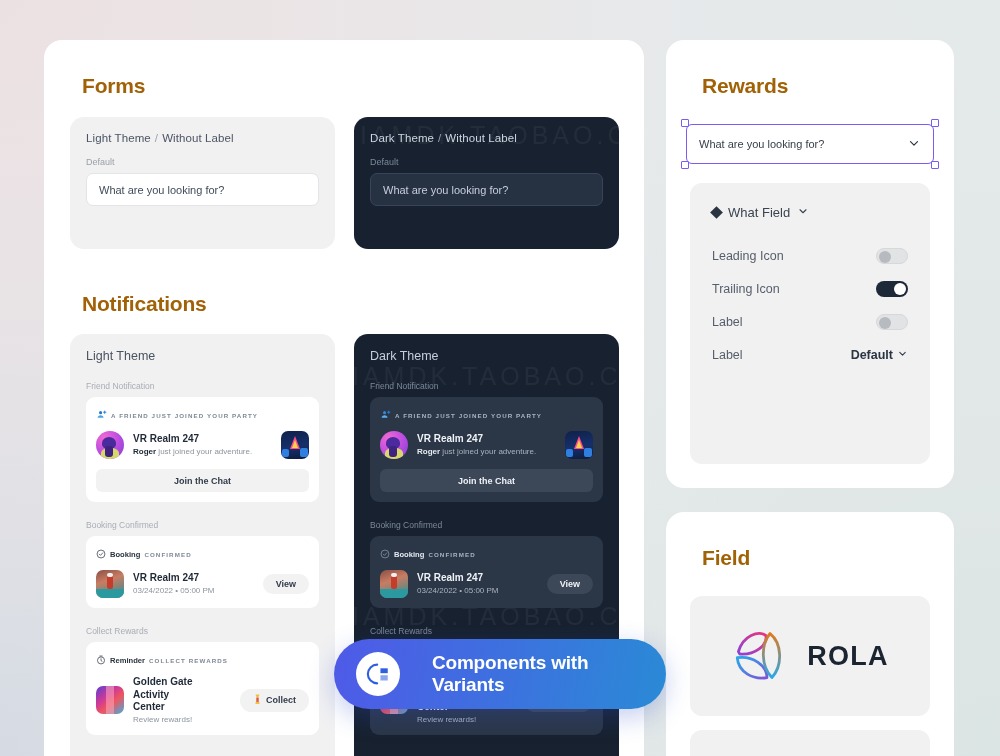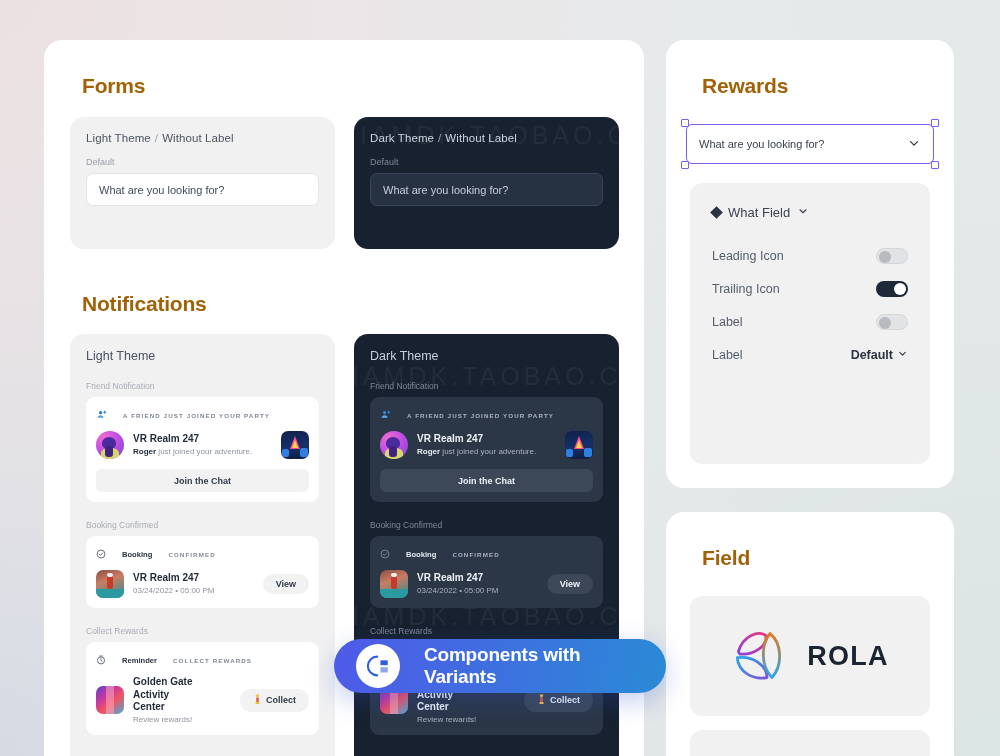--- a/index.html
+++ b/index.html
@@ -82,21 +82,21 @@
   .th-dark  { color:#c6cedb; }
 
   .group-label { font-size: 8.5px; margin-top: 18px; margin-bottom: 6px; }
   .gl-light { color:#a9adb4; }
   .gl-dark  { color:#7d8899; }
 
   .n-card { border-radius: 9px; padding: 9px 10px 10px; }
   .n-light { background:#ffffff; }
   .n-dark  { background:#2b3646; }
 
-  .n-eyebrow { display:flex; align-items:center; gap:16px; margin-bottom: 7px; }
+  .n-eyebrow { display:flex; align-items:center; gap:4px; margin-bottom: 7px; }
   .n-eyebrow .etext {
     font-size: 6.2px; letter-spacing: 1.1px; font-weight: 600;
   }
   .ee-light { color:#7f8894; }
   .ee-dark  { color:#aab4c2; }
 
   .n-row { display:flex; align-items:center; gap:9px; }
   .n-body { flex:1; min-width:0; }
   .n-title { font-size: 10px; font-weight:700; line-height:1.25; }
   .nt-light { color:#1f2937; }
@@ -175,24 +175,24 @@
     display:flex; align-items:center; justify-content:center; gap:14px;
   }
   #logo-box-2 {
     position:absolute; left:690px; top:730px; width:240px; height:50px;
     background:#f1f1f2; border-radius:12px;
   }
   .logo-word { font-size:27px; font-weight:700; color:#1b2431; letter-spacing:1.2px; }
 
   
   #badge {
-    position:absolute; left:334px; top:639px; width:332px; height:54px;
+    position:absolute; left:334px; top:639px; width:332px; height:70px;
     background: linear-gradient(100deg, #4f5ae8 0%, #3f6ee0 45%, #2a8ad6 100%);
     border-radius: 35px;
-    display:flex; align-items:center; padding: 0 22px; gap:24px;
+    display:flex; align-items:center; padding: 0 22px; gap:32px;
     box-shadow: 0 8px 26px rgba(45,80,200,0.28);
   }
   #badge .badge-ico {
     width:44px; height:44px; border-radius:50%; background:#fff;
     display:flex; align-items:center; justify-content:center; flex:0 0 44px;
   }
   #badge .badge-text { color:#fff; font-size:19px; font-weight:700; letter-spacing:-0.2px; }
 
   
   .wm {

